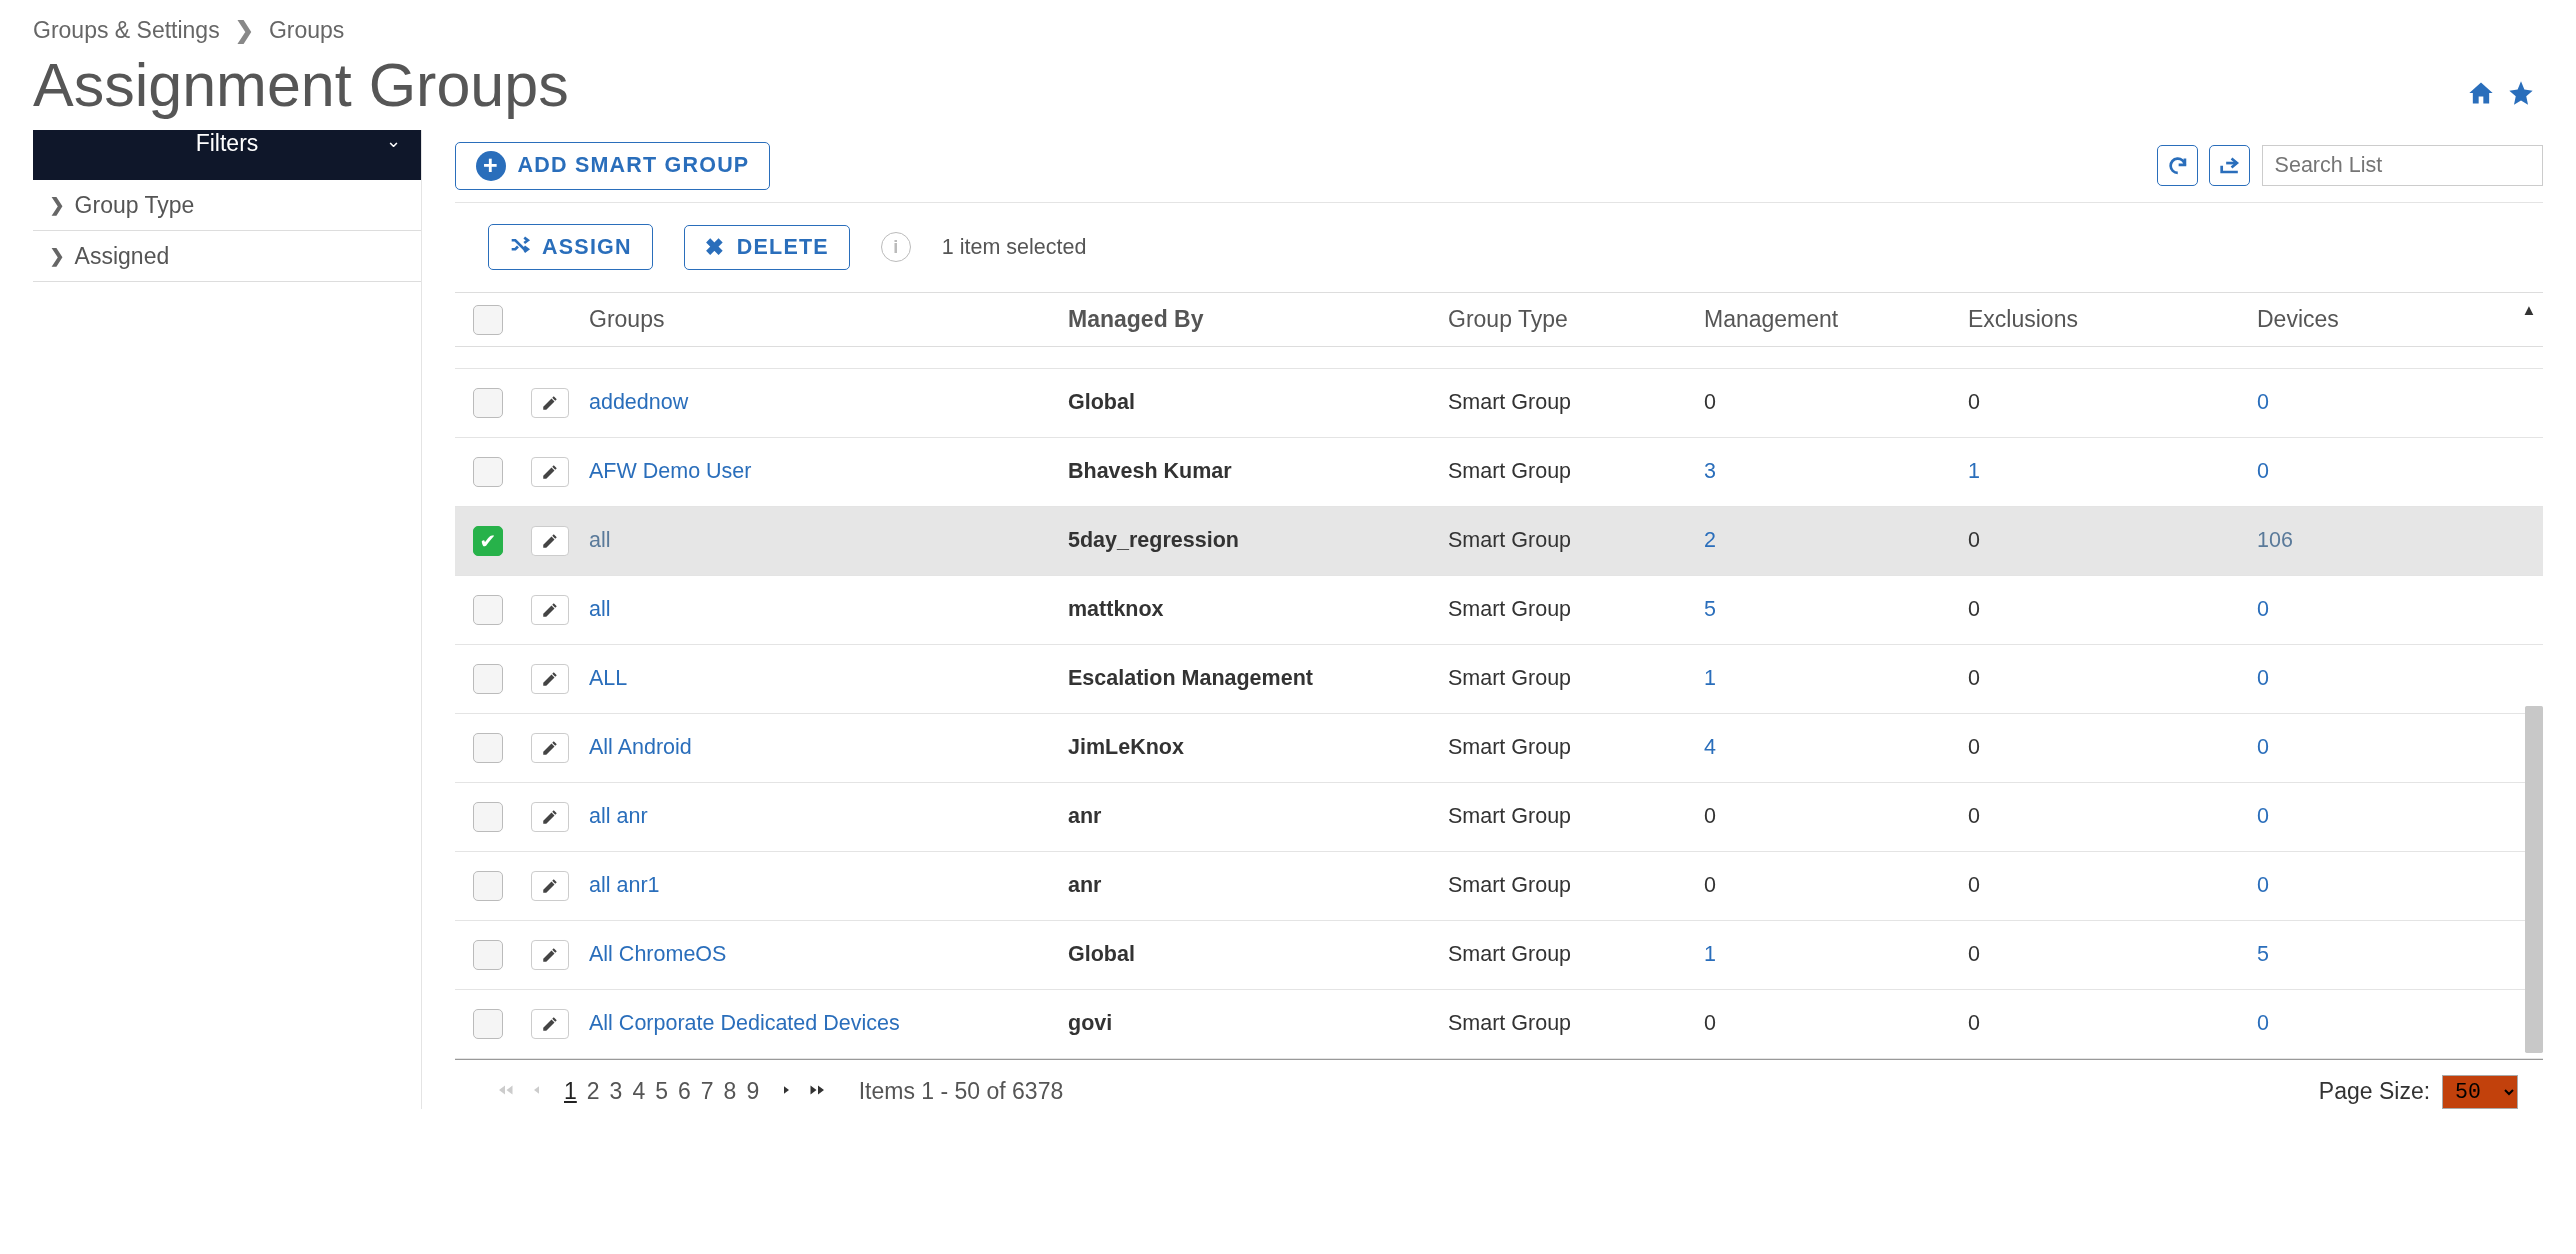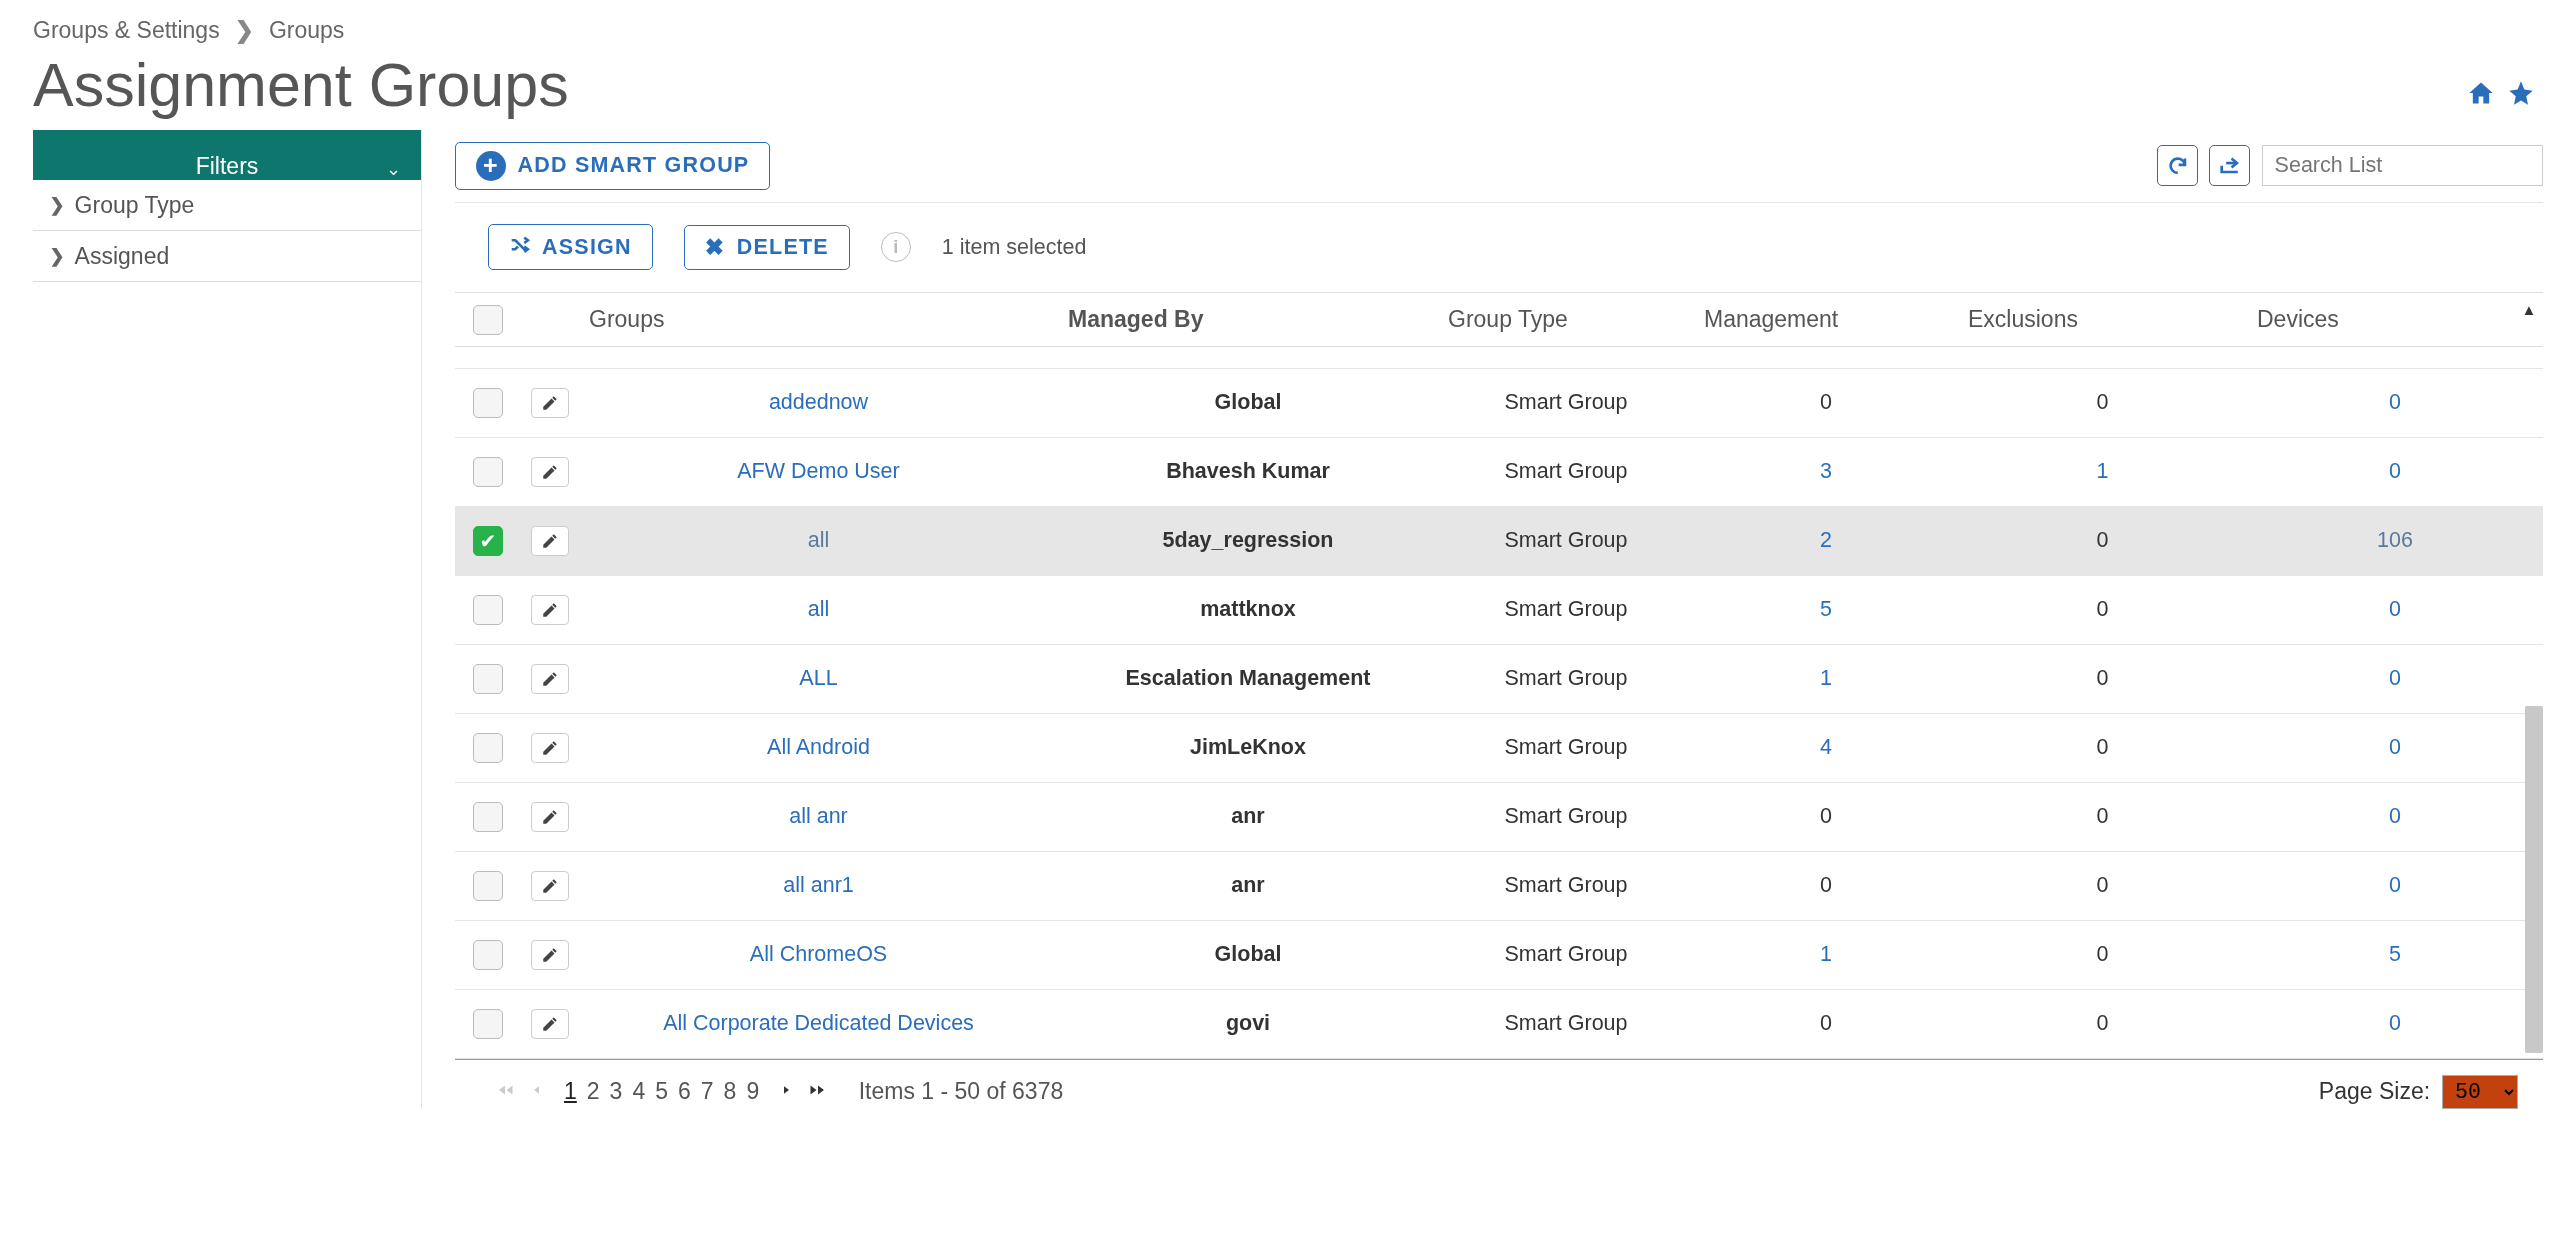--- a/index.html
+++ b/index.html
@@ -11,21 +11,21 @@
   .breadcrumb .sep { color: #888; font-weight: bold; }
   
   .page-title { font-size: 61px; font-weight: 300; color: #565656; margin-bottom: 10px; }
   
   .top-icons { position: absolute; top: 79px; right: 41px; display: flex; gap: 11.6px; }
   .top-icons .ico { color: #2a6ebb; font-size: 28px; }
   
   .body-layout { display: flex; gap: 0; }
   
   .sidebar { width: 388px; flex-shrink: 0; }
-  .filters-header { background: #0f766e; color: #fff; height: 50px; display: flex; align-items: flex-end; justify-content: center; position: relative; font-size: 23px; font-weight: 500; }
+  .filters-header { background: #0f172a; color: #fff; height: 50px; display: flex; align-items: flex-start; justify-content: center; position: relative; font-size: 23px; font-weight: 500; }
   .filters-header .chev { position: absolute; right: 20px; font-size: 18px; }
   .filter-item { border-bottom: 0.8px solid #ddd; padding: 11.6px 16.5px; font-size: 23px; color: #555; display: flex; align-items: center; gap: 10px; cursor: pointer; }
   .filter-item .arrow { color: #666; font-weight: bold; font-size: 18px; }
   
   .main { flex: 1; border-left: 0.8px solid #e4e4e4; padding-left: 33px; position: relative; }
   
   .toolbar { display: flex; align-items: center; padding: 11.6px 0; border-bottom: 0.8px solid #e4e4e4; }
   .btn { border: 1.7px solid #2a6ebb; background: #fff; color: #2a6ebb; border-radius: 5px; padding: 8.3px 20px; font-size: 21.5px; font-weight: 600; letter-spacing: 1.2px; display: inline-flex; align-items: center; gap: 11.6px; cursor: pointer; font-family: inherit; }
   .btn .plus-circle { background: #2a6ebb; color: #fff; width: 30px; height: 30px; border-radius: 50%; display: inline-flex; align-items: center; justify-content: center; font-size: 25px; font-weight: bold; line-height: 1; }
   .btn .shuffle, .btn .x { font-size: 23px; font-weight: bold; }
@@ -45,21 +45,21 @@
   .col-groups { width: 479px; }
   .col-managed { width: 380px; font-weight: bold; }
   .col-type { width: 256px; }
   .col-assign { width: 264px; }
   .col-excl { width: 289px; }
   .col-dev { flex: 1; }
   .th { color: #555; font-size: 23px; }
   .sort-arrow { position: absolute; right: 6.6px; top: 8.3px; color: #333; font-size: 15px; }
   
   .table-body { max-height: 727px; overflow-y: auto; border-bottom: 1.7px solid #999; }
-  .row { display: flex; align-items: center; border-bottom: 0.8px solid #e4e4e4; height: 69px; text-align: center; }
+  .row { display: flex; align-items: center; border-bottom: 0.8px solid #e4e4e4; height: 69px; }
   .row.selected { background: #e6e6e6; }
   .row.partial { height: 21.5px; overflow: hidden; }
   .row.partial .cell-content { color: #2a6ebb; visibility: hidden; }
   
   .checkbox { width: 30px; height: 30px; border: 1.7px solid #bbb; border-radius: 5px; background: #f5f5f5; display: inline-flex; align-items: center; justify-content: center; cursor: pointer; }
   .checkbox.checked { background: #27b24a; border-color: #27b24a; color: #fff; font-size: 20px; }
   .edit-pencil { width: 41px; height: 30px; border: 0.8px solid #ccc; border-radius: 4.1px; background: #fff; display: inline-flex; align-items: center; justify-content: center; color: #444; font-size: 18px; cursor: pointer; }
   
   .link { color: #2a6ebb; cursor: pointer; }
   .link-sel { color: #5a7a9a; }

